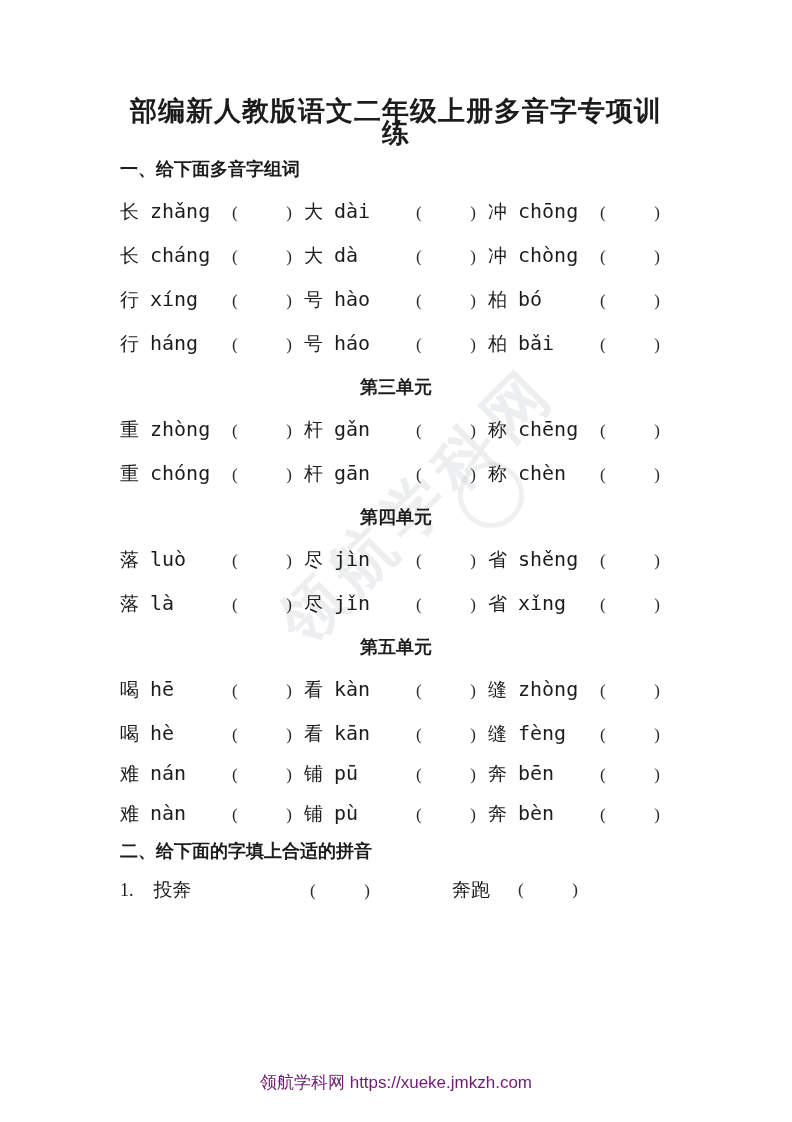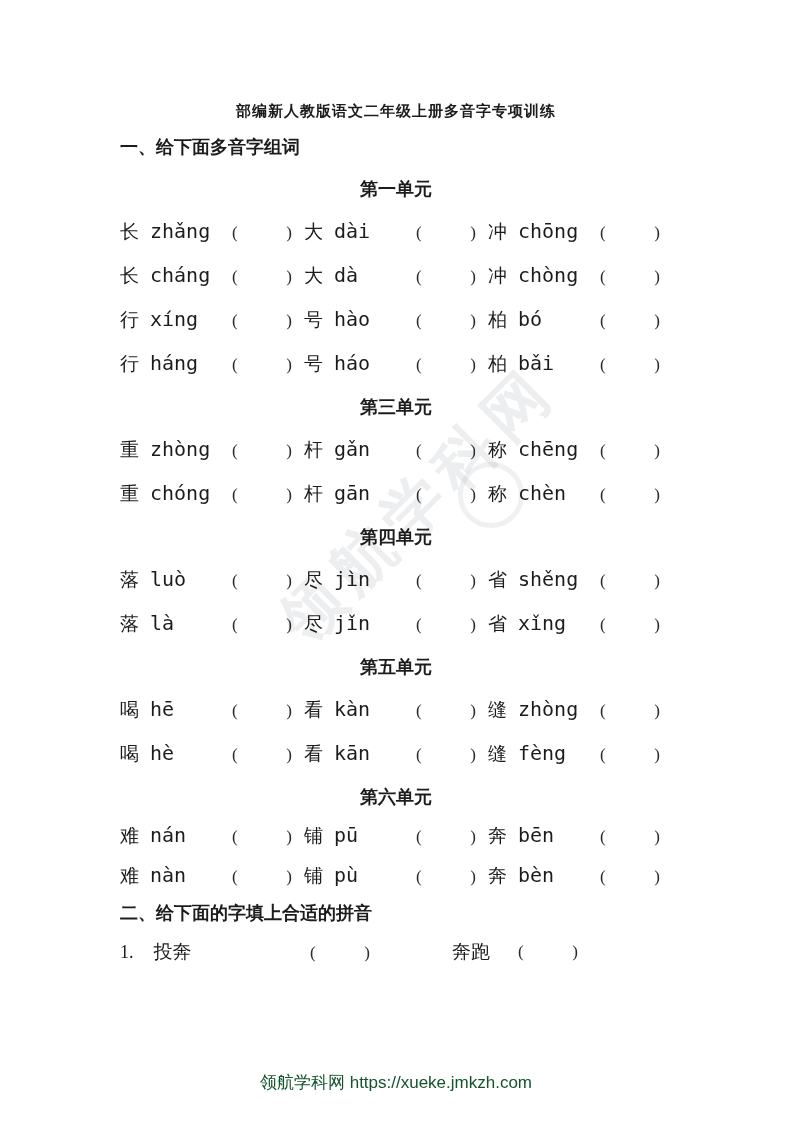--- a/index.html
+++ b/index.html
@@ -6,21 +6,21 @@
   .page{
     position:relative;
     width:792px;height:1122px;
     background:#ffffff;
     overflow:hidden;
     font-family:"Liberation Serif", serif;
     color:#1c1c1c;
   }
   .content{position:relative;z-index:1;padding:100px 120px 0 120px;}
   .title{
-    text-align:center;font-weight:700;font-size:15px;line-height:22px;
+    text-align:center;font-weight:700;font-size:27px;line-height:22px;
     letter-spacing:1px;
   }
   .sec-heading{
     font-weight:700;font-size:18px;line-height:22px;margin-top:14px;
   }
   .unit-title{
     text-align:center;font-weight:700;font-size:18px;line-height:22px;margin-top:20px;
   }
   .row{display:flex;margin-top:20px;line-height:22px;}
   .unit-last .row{margin-top:16px;}
@@ -38,21 +38,21 @@
   .s2-left .blank{margin-left:auto;margin-right:62px;}
   .s2-right{display:flex;flex:1;align-items:flex-end;}
   .s2-right .blank{margin-left:28px;margin-right:0;}
   .emph{position:relative;}
   .emph::after{
     content:"·";position:absolute;left:50%;bottom:-0.62em;
     transform:translateX(-50%);font-size:0.75em;color:#444;
   }
   .footer{
     position:absolute;z-index:1;left:0;right:0;bottom:28px;
-    text-align:center;color:#14532d;font-size:17px;
+    text-align:center;color:#701a75;font-size:17px;
     font-family:"Liberation Sans", sans-serif;
   }
   .watermark{
     position:absolute;z-index:0;left:240px;top:470px;width:340px;
     text-align:center;
     transform:rotate(-45deg);
     font-size:62px;letter-spacing:10px;font-weight:700;
     color:rgba(140,150,158,0.16);
     white-space:nowrap;
     pointer-events:none;
@@ -69,21 +69,20 @@
 <div class="page">
   <div class="watermark">领航学科网</div>
   <div class="watermark-seal"></div>
 
   <div class="content">
     <div class="title">部编新人教版语文二年级上册多音字专项训练</div>
 
     <div class="sec-heading">一、给下面多音字组词</div>
 
     <div class="unit">
-      <div class="unit-title">第一单元</div>
       <div class="row">
         <div class="item">
           <span class="hz">长</span>
           <span class="py">zhǎng</span>
           <span class="blank">
               <span>(</span>
               <span>)</span>
             </span>
         </div>
         <div class="item">
@@ -348,21 +347,20 @@
           <span class="py">fèng</span>
           <span class="blank">
               <span>(</span>
               <span>)</span>
             </span>
         </div>
       </div>
     </div>
 
     <div class="unit unit-last">
-      <div class="unit-title">第六单元</div>
       <div class="row">
         <div class="item">
           <span class="hz">难</span>
           <span class="py">nán</span>
           <span class="blank">
               <span>(</span>
               <span>)</span>
             </span>
         </div>
         <div class="item">

